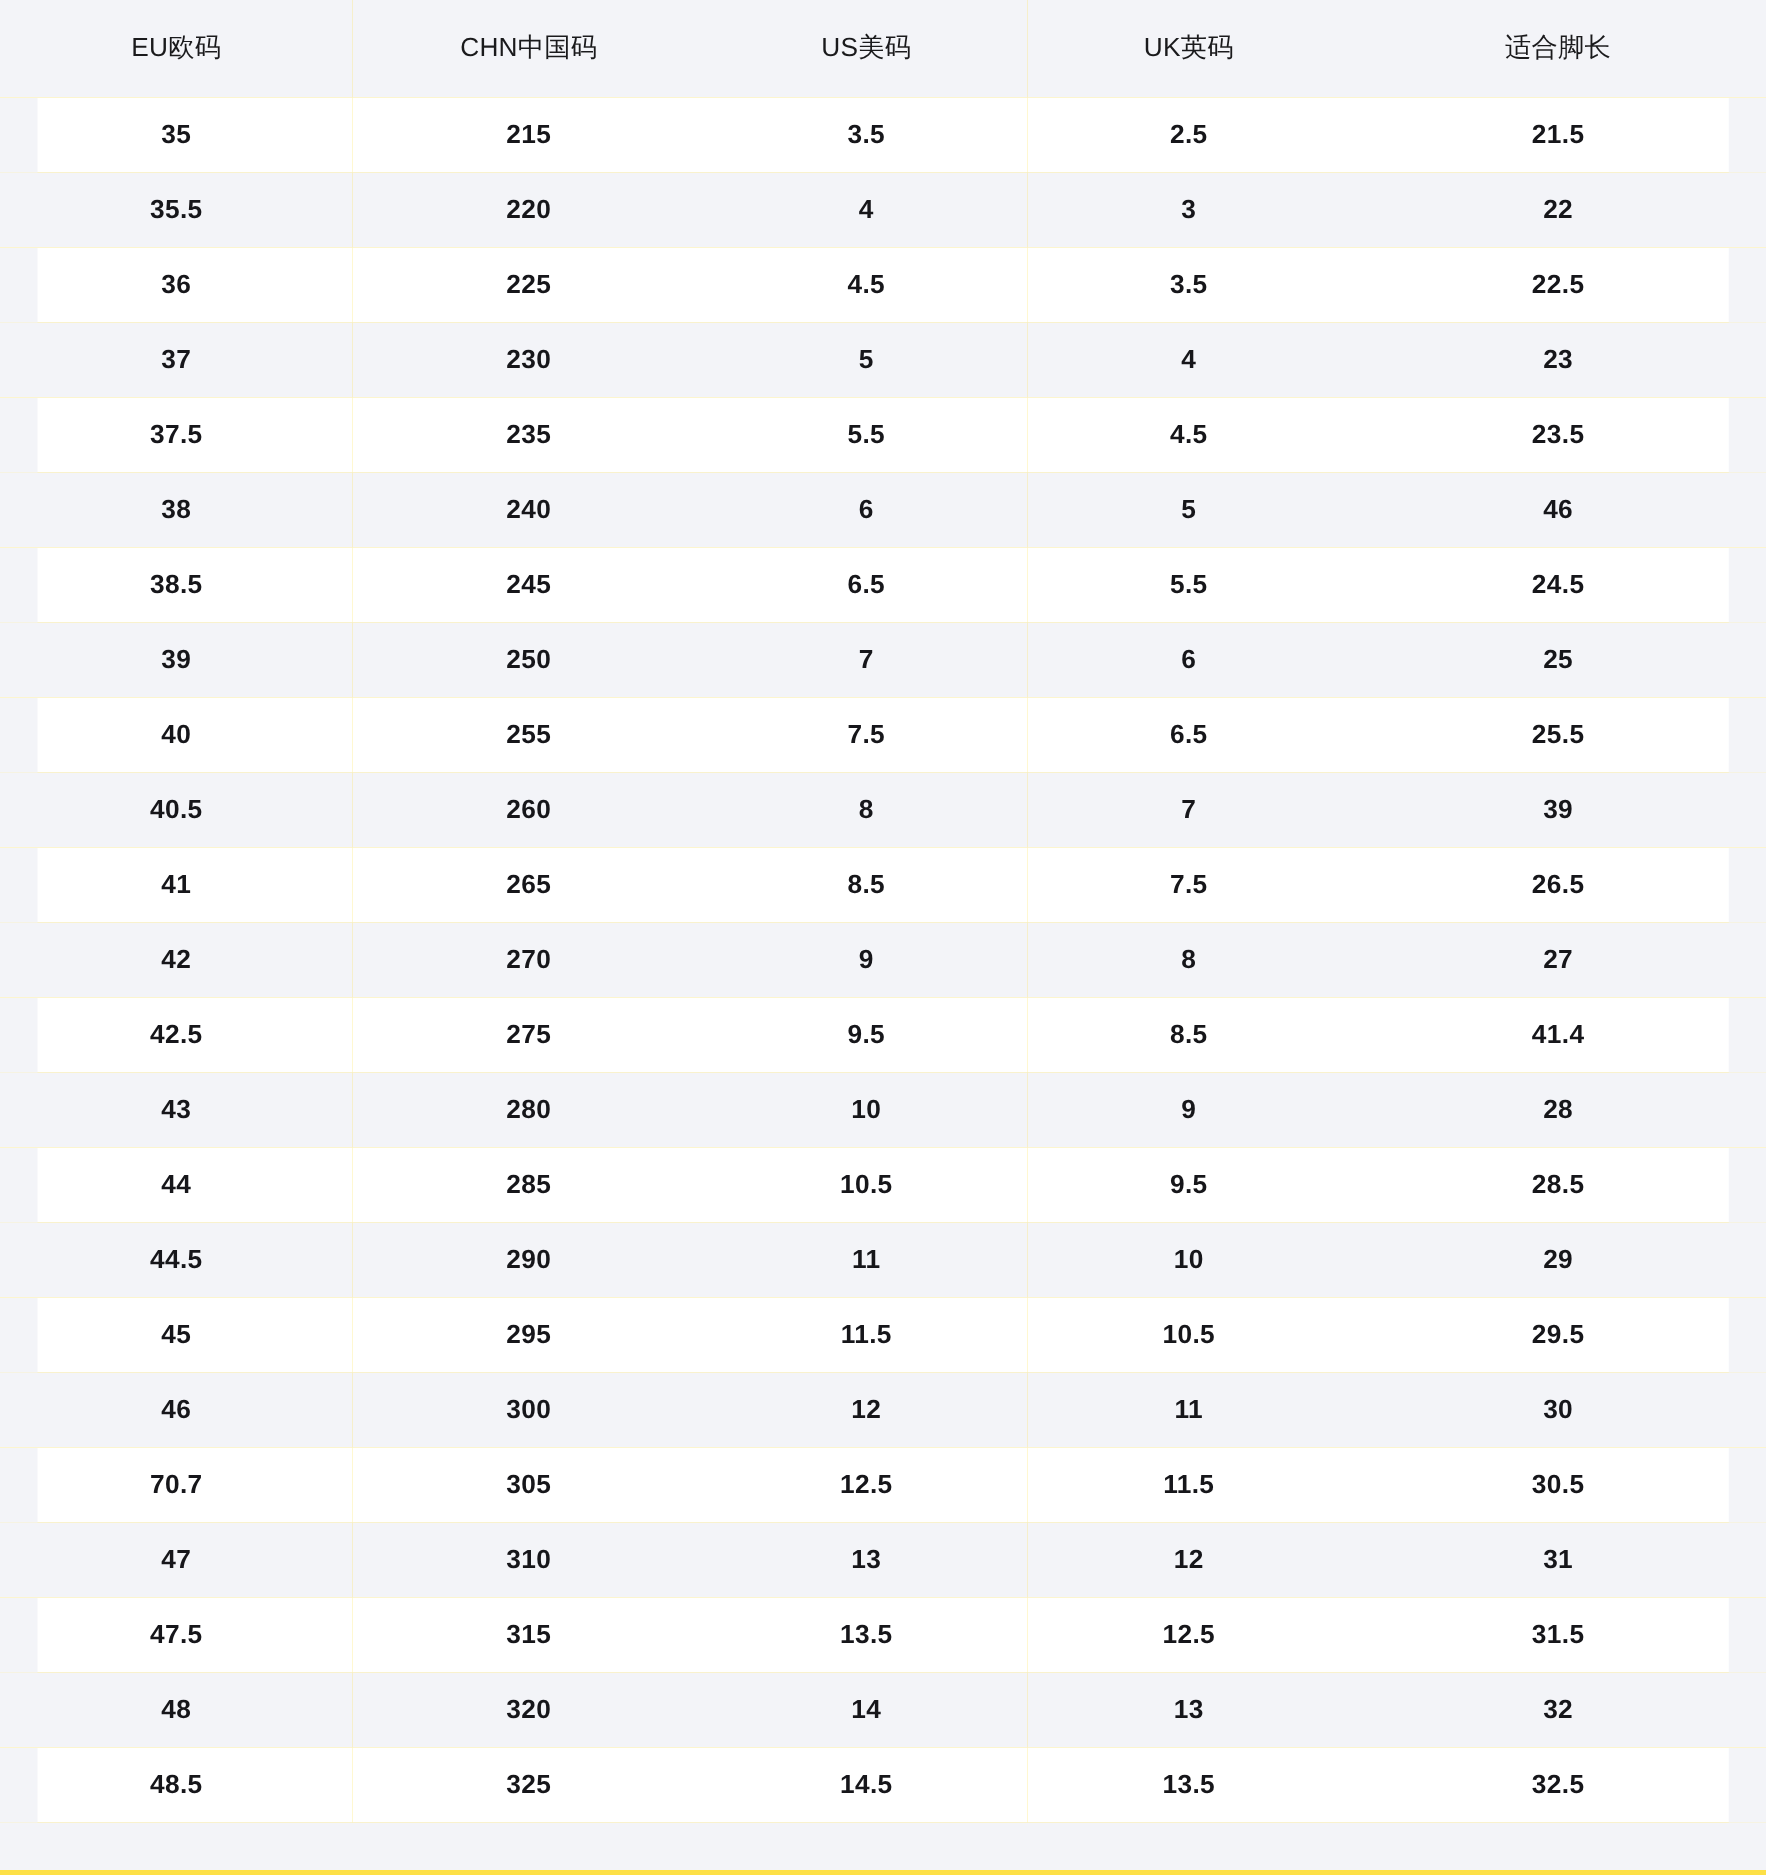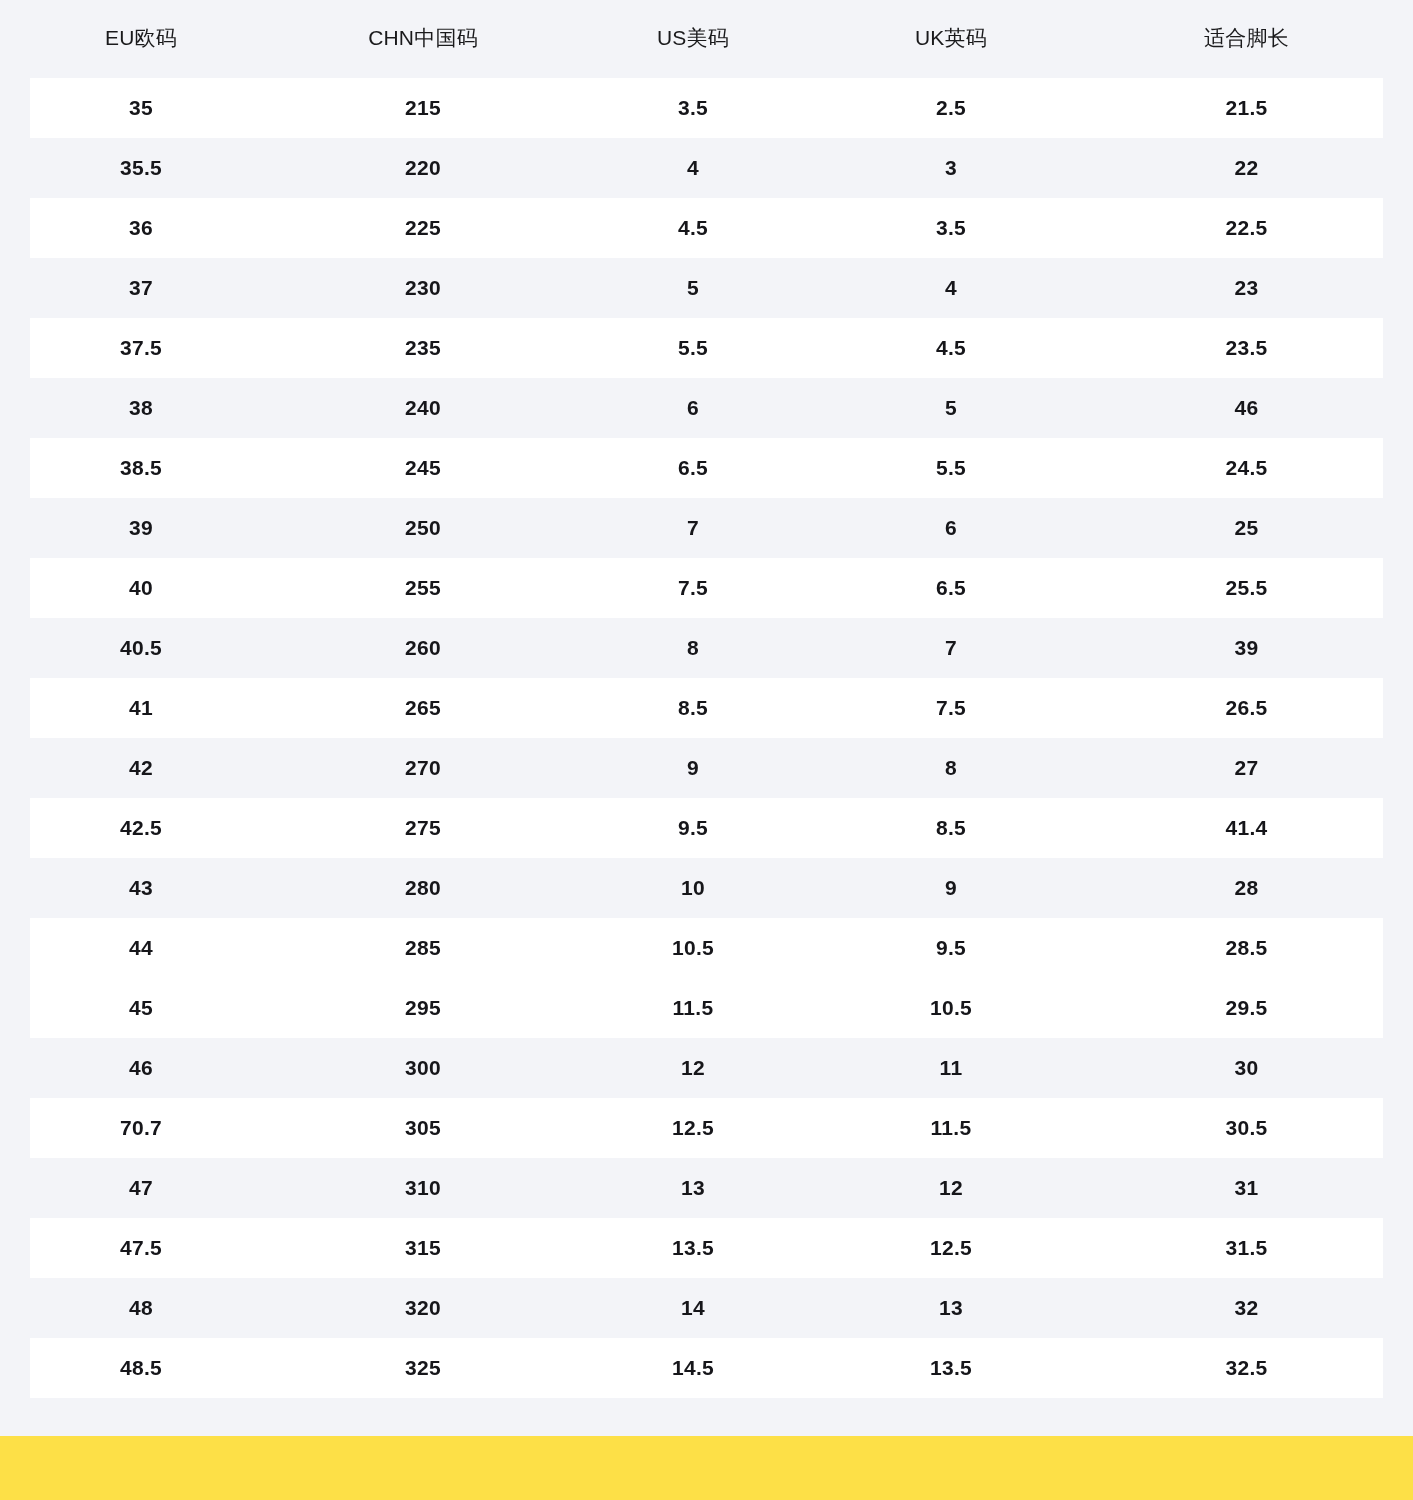--- a/index.html
+++ b/index.html
@@ -189,20 +189,27 @@
           <td>9</td>
           <td>28</td>
         </tr>
         <tr class="odd">
           <td>44</td>
           <td>285</td>
           <td>10.5</td>
           <td>9.5</td>
           <td>28.5</td>
         </tr>
+        <tr class="even">
+          <td>44.5</td>
+          <td>290</td>
+          <td>11</td>
+          <td>10</td>
+          <td>29</td>
+        </tr>
         <tr class="odd">
           <td>45</td>
           <td>295</td>
           <td>11.5</td>
           <td>10.5</td>
           <td>29.5</td>
         </tr>
         <tr class="even">
           <td>46</td>
           <td>300</td>

